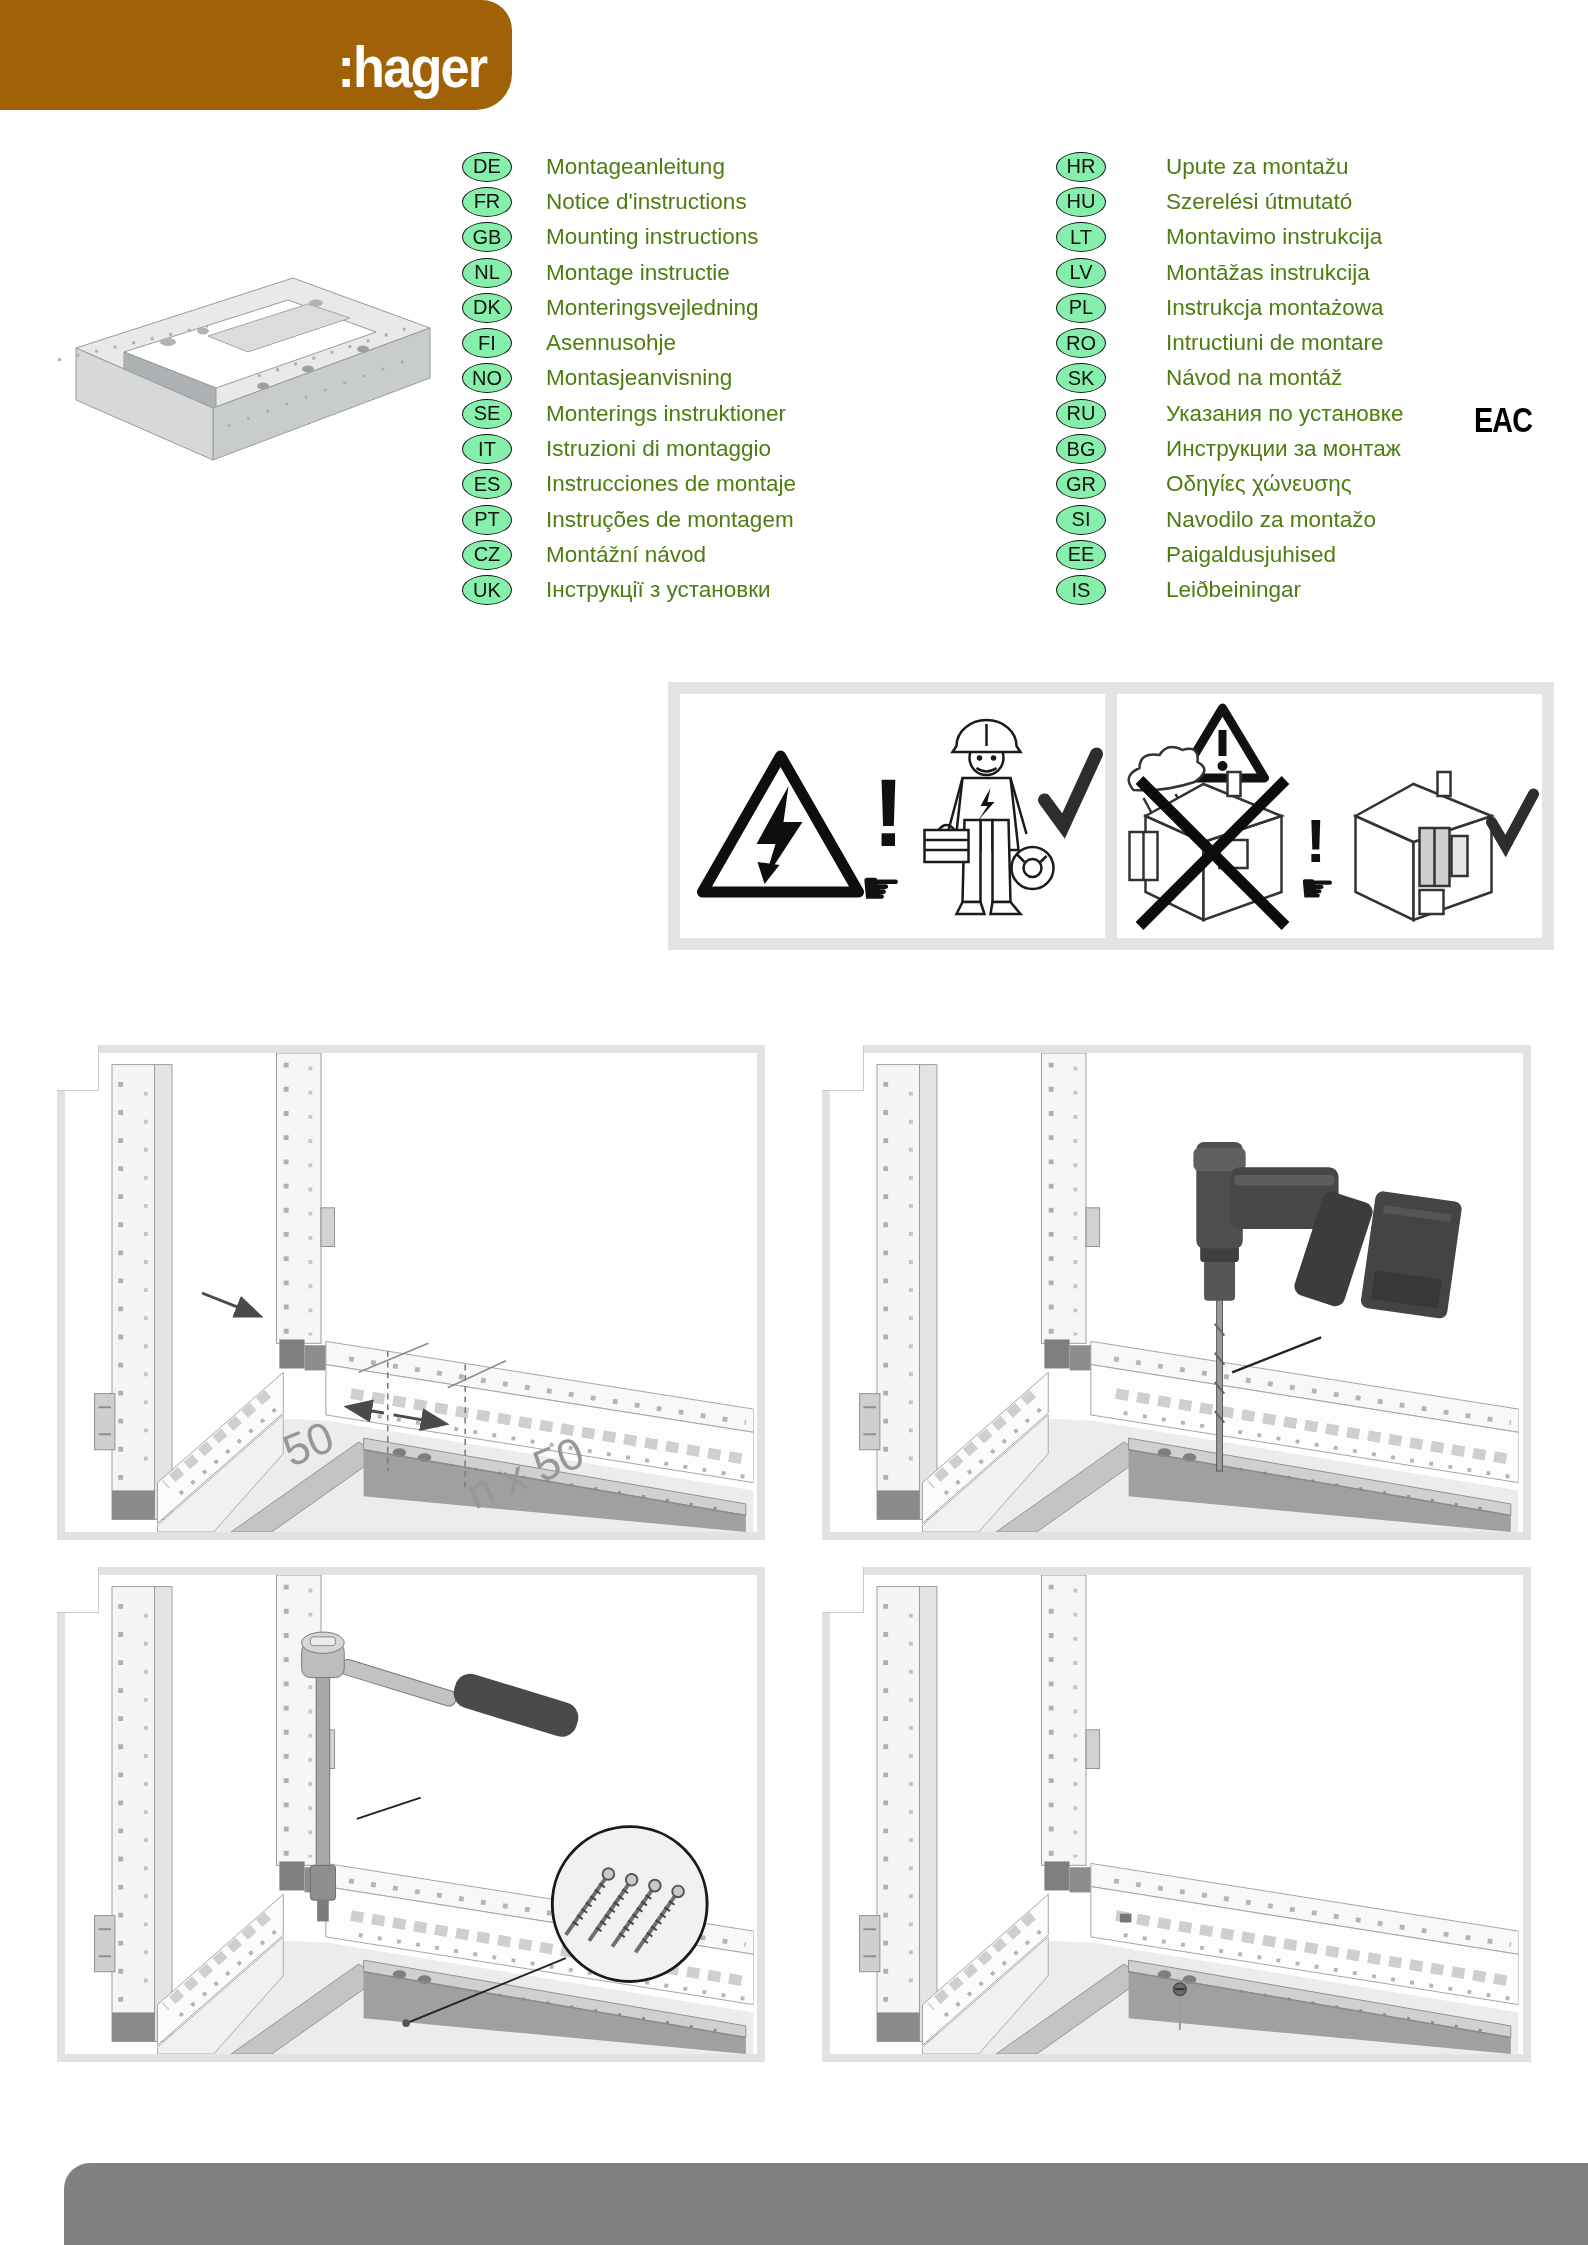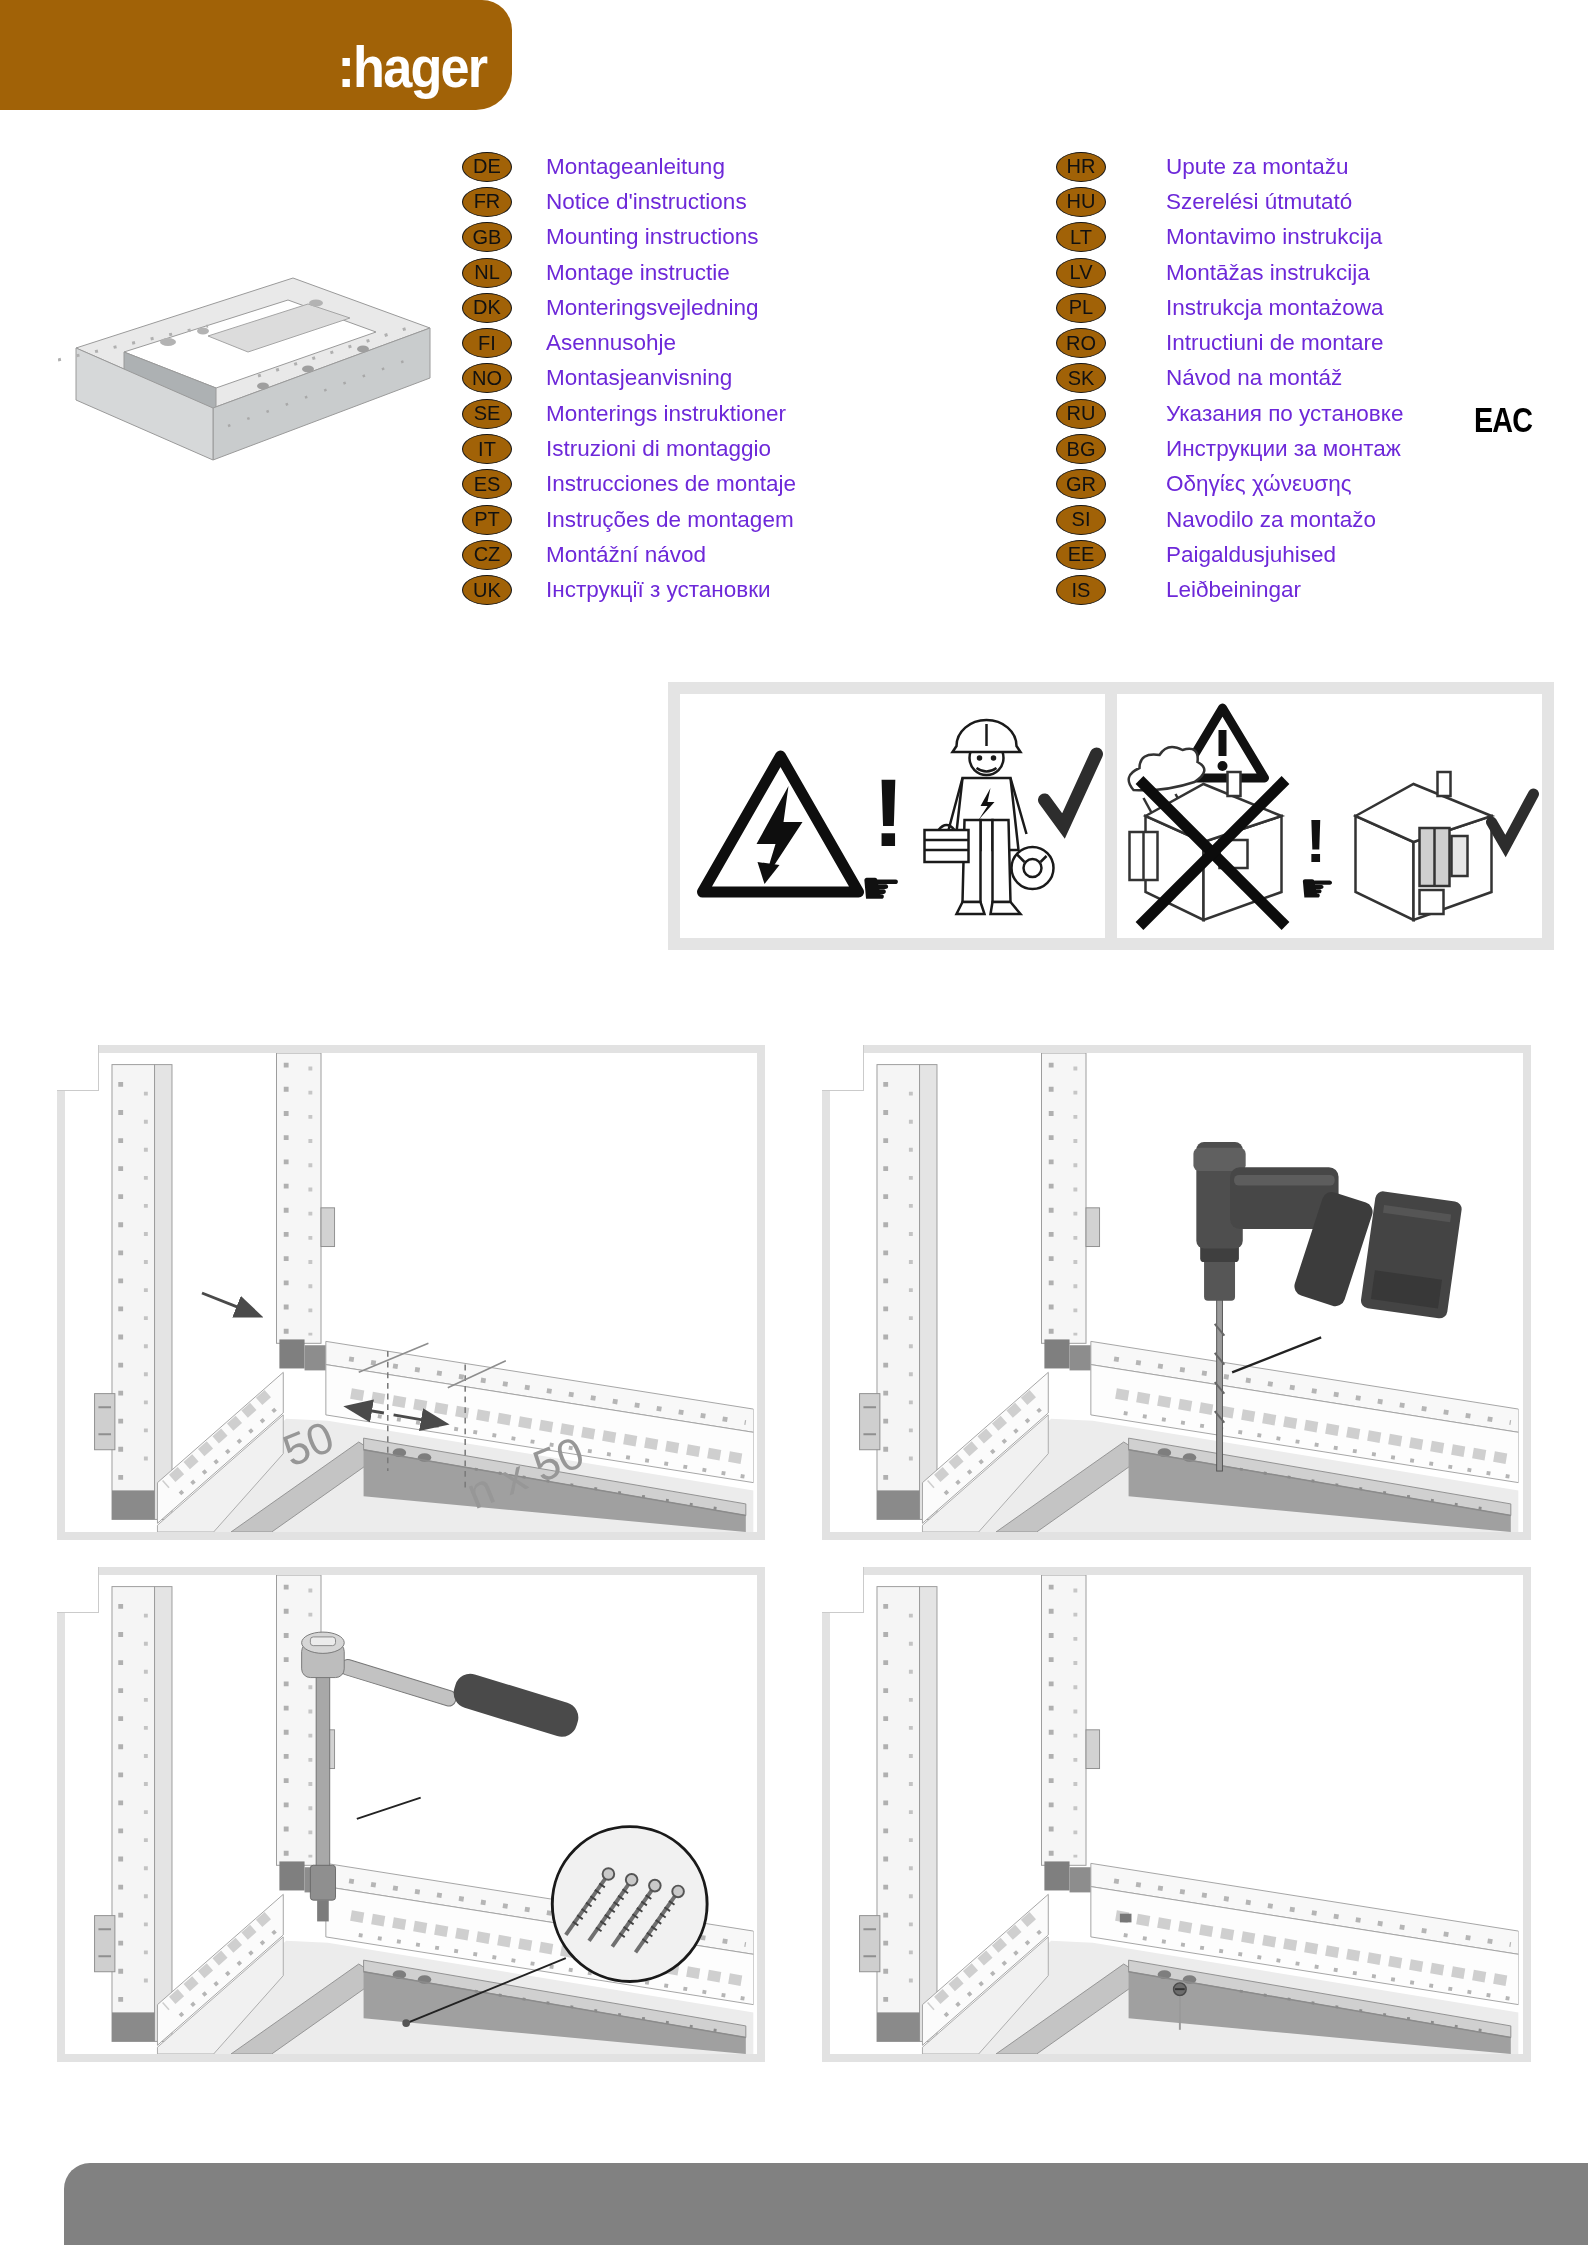--- a/index.html
+++ b/index.html
@@ -18,25 +18,25 @@
     transform:scaleX(.9);transform-origin:right bottom;
   }
   
   .lang-col{position:absolute;top:149px;}
   .lang-col-left{left:462px;width:560px;}
   .lang-col-right{left:1056px;width:520px;}
   .lang-row{display:flex;align-items:center;height:35.3px;}
   .lang-code{
     flex:0 0 auto;width:50px;height:30px;border:1.8px solid #161616;border-radius:50%;
     display:flex;align-items:center;justify-content:center;
-    font-size:20px;color:#111;box-sizing:border-box;background:#a16207;
+    font-size:20px;color:#111;box-sizing:border-box;background:#86efac;
   }
   .lang-col-left .lang-label{margin-left:34px;}
   .lang-col-right .lang-label{margin-left:60px;}
-  .lang-label{font-size:22.5px;color:#6d28d9;white-space:nowrap;}
+  .lang-label{font-size:22.5px;color:#4d7c0f;white-space:nowrap;}
   .eac-mark{
     position:absolute;left:1474px;top:400px;font-size:35px;font-weight:bold;
     letter-spacing:-1px;color:#000;transform:scaleX(.82);transform-origin:left top;
   }
   
   .product-illus{position:absolute;left:58px;top:256px;}
   
   .safety-box{
     position:absolute;left:668px;top:682px;width:886px;height:268px;
     background:#e4e4e4;border:none;display:flex;gap:12px;padding:12px;box-sizing:border-box;

